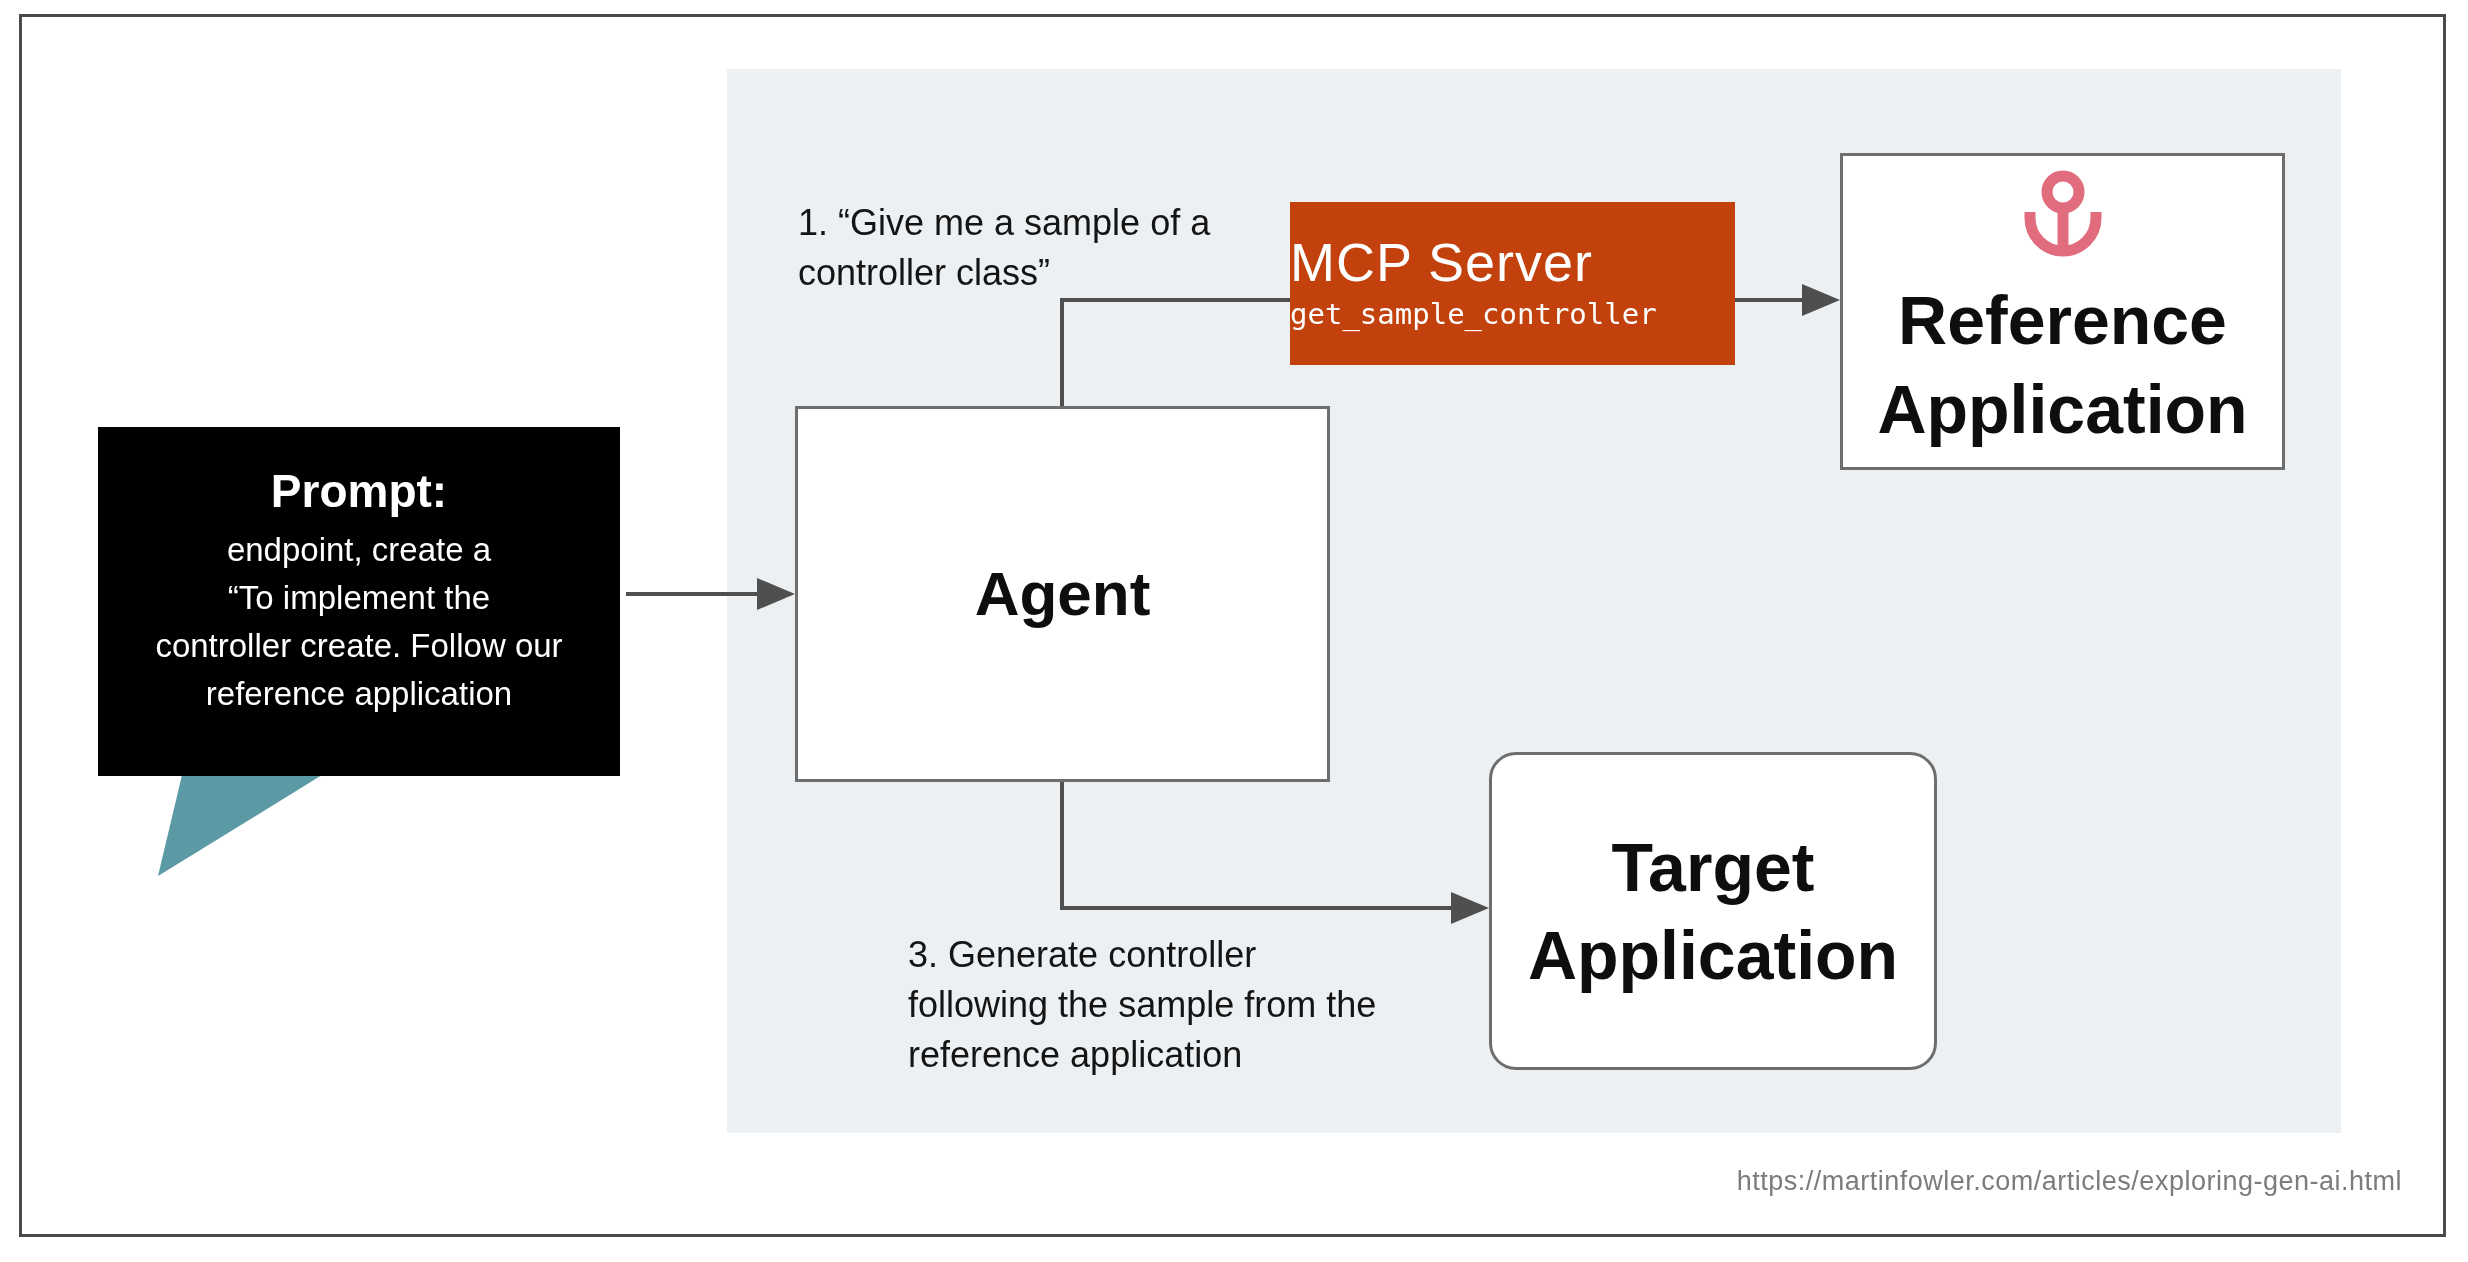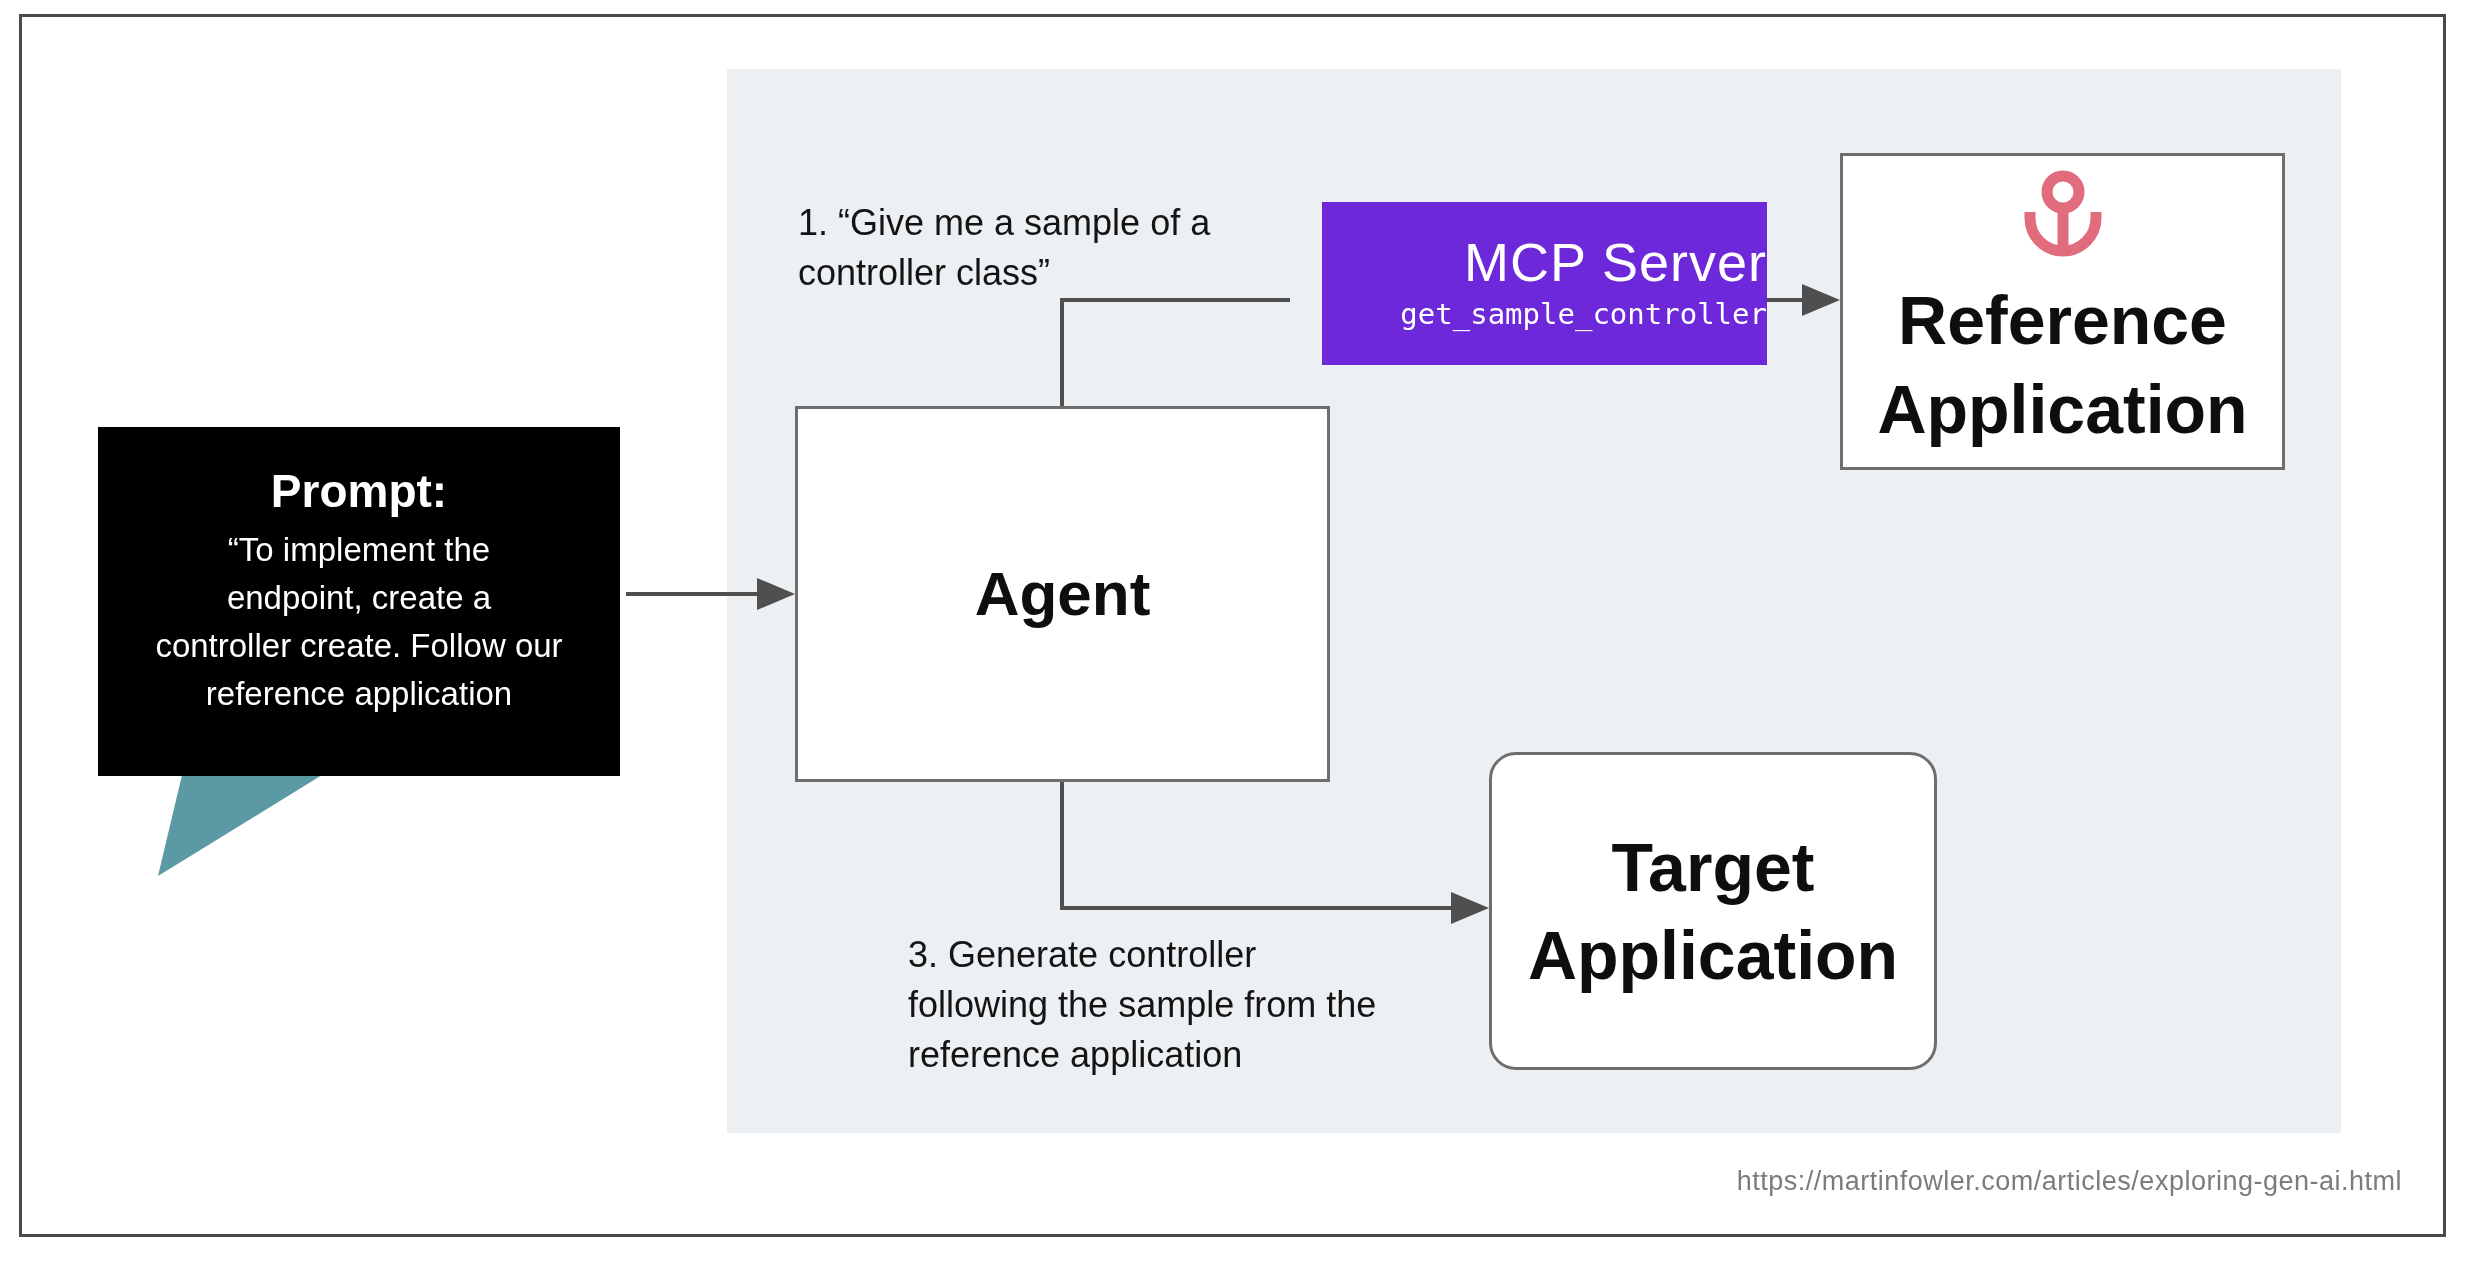--- a/index.html
+++ b/index.html
@@ -10,22 +10,22 @@
   .connectors{position:absolute;left:0;top:0;width:2468px;height:1262px;}
 
   .node{position:absolute;background:#ffffff;border:3px solid #6e6e6e;box-sizing:border-box;
         display:flex;flex-direction:column;align-items:center;justify-content:center;}
   .node-heading{font-weight:700;color:#0e0e0e;font-size:68px;line-height:1.3;text-align:center;}
   .node-heading .hline{display:block;}
 
   .agent-box{left:795px;top:406px;width:535px;height:376px;}
   .agent-box .node-heading{font-size:62px;}
 
-  .mcp-box{position:absolute;left:1290px;top:202px;width:445px;height:163px;background:#6d28d9;
-           display:flex;flex-direction:column;align-items:flex-end;justify-content:center;margin-left:32px;}
+  .mcp-box{position:absolute;left:1290px;top:202px;width:445px;height:163px;background:#c2410c;
+           display:flex;flex-direction:column;align-items:flex-start;justify-content:center;}
   .mcp-title{color:#ffffff;font-weight:300;font-size:54px;line-height:1.1;letter-spacing:1px;}
   .mcp-subtitle{color:#ffffff;font-family:"DejaVu Sans Mono", monospace;font-size:29px;line-height:1.3;margin-top:4px;}
 
   .ref-box{left:1840px;top:153px;width:445px;height:317px;}
   .ref-box .anchor-wrap{margin-bottom:14px;}
   .target-box{left:1489px;top:752px;width:448px;height:318px;border-radius:27px;}
 
   .bubble{position:absolute;left:98px;top:427px;width:522px;height:349px;background:#000000;
           box-sizing:border-box;padding-top:38px;text-align:center;color:#ffffff;}
   .bubble-title{font-weight:700;font-size:46px;line-height:1.15;margin-bottom:8px;}
@@ -58,22 +58,22 @@
     <line x1="1735" y1="300" x2="1805" y2="300" stroke="#4f4f4f" stroke-width="4"></line>
     <polygon points="1840,300 1802,284 1802,316" fill="#4f4f4f"></polygon>
 
     <polyline points="1062,782 1062,908 1454,908" fill="none" stroke="#4f4f4f" stroke-width="4"></polyline>
     <polygon points="1489,908 1451,892 1451,924" fill="#4f4f4f"></polygon>
   </svg>
 
   <div class="bubble">
     <div class="bubble-title">Prompt:</div>
     <div class="bubble-body">
+      <span class="bline">endpoint, create a</span>
       <span class="bline">“To implement the</span>
-      <span class="bline">endpoint, create a</span>
       <span class="bline">controller create. Follow our</span>
       <span class="bline">reference application</span>
     </div>
   </div>
 
   <div class="annotation annotation-1">
     <span class="aline">1. “Give me a sample of a</span>
     <span class="aline">controller class”</span>
   </div>
 

